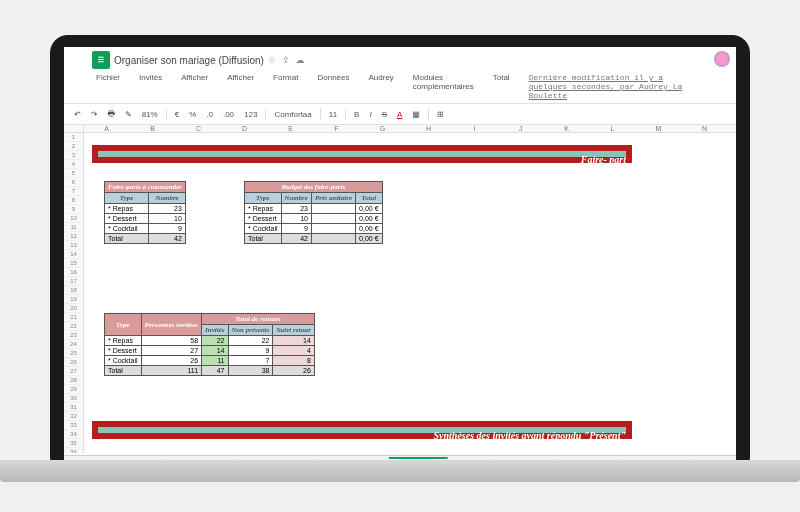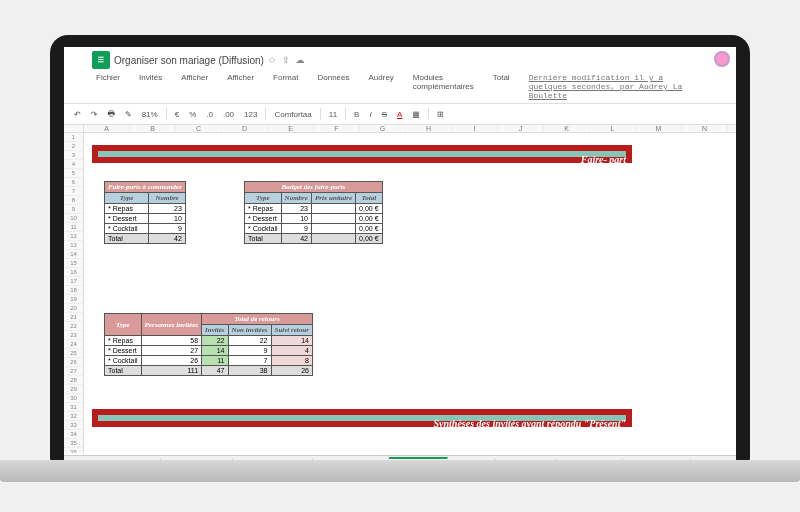--- a/index.html
+++ b/index.html
@@ -223,21 +223,21 @@
 
         <table class="tbl" style="top:180px;left:20px">
           <tbody>
               <tr>
             <th rowspan="2">Type</th>
             <th rowspan="2">Personnes invitées</th>
             <th colspan="3">Total de retours</th>
           </tr>
           <tr class="sub">
                 <th>Invités</th>
-                <th>Non invitées</th>
+                <th>Non présents</th>
                 <th>Suivi retour</th>
               </tr>
           <tr>
                 <td class="lbl">* Repas</td>
                 <td>58</td>
                 <td class="green">22</td>
                 <td>22</td>
                 <td class="prose">14</td>
               </tr>
           <tr>
@@ -257,21 +257,21 @@
           <tr class="total">
                 <td class="lbl">Total</td>
                 <td>111</td>
                 <td>47</td>
                 <td>38</td>
                 <td>26</td>
               </tr>
         </tbody>
           </table>
 
-        <div class="banner" style="top:276px">Synthèses des invités ayant répondu "Présent"</div>
+        <div class="banner" style="top:288px">Synthèses des invités ayant répondu "Présent"</div>
       </div>
     </div>
     <div class="tabs">
       <span class="tctl">+</span>
       <span class="tctl">≡</span>
     <div class="tab">
           <span>Instructions</span>
           <span class="drop">▾</span>
         </div>
         <div class="tab">

